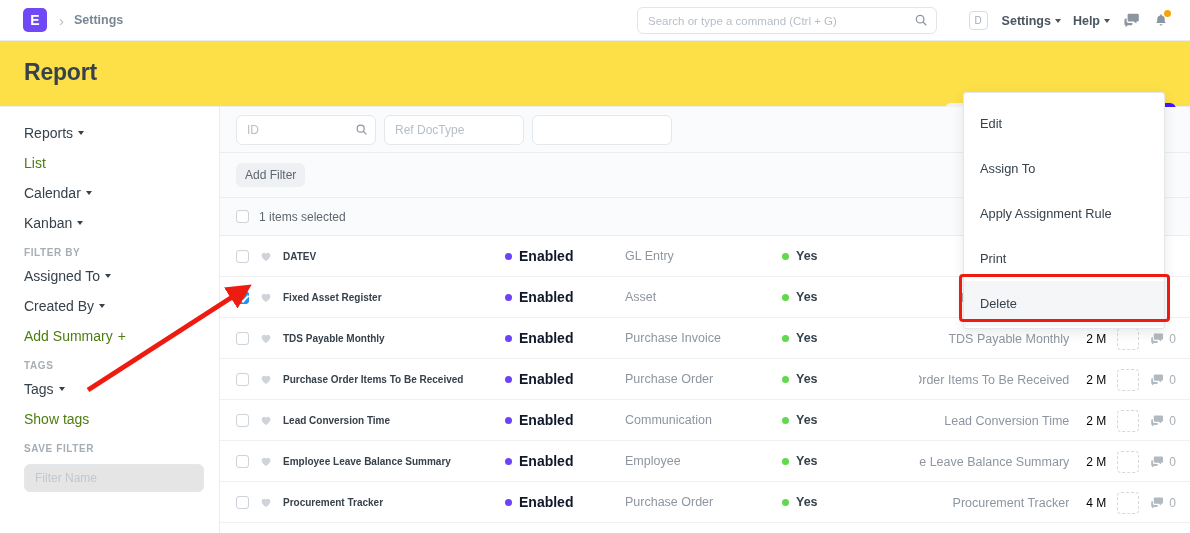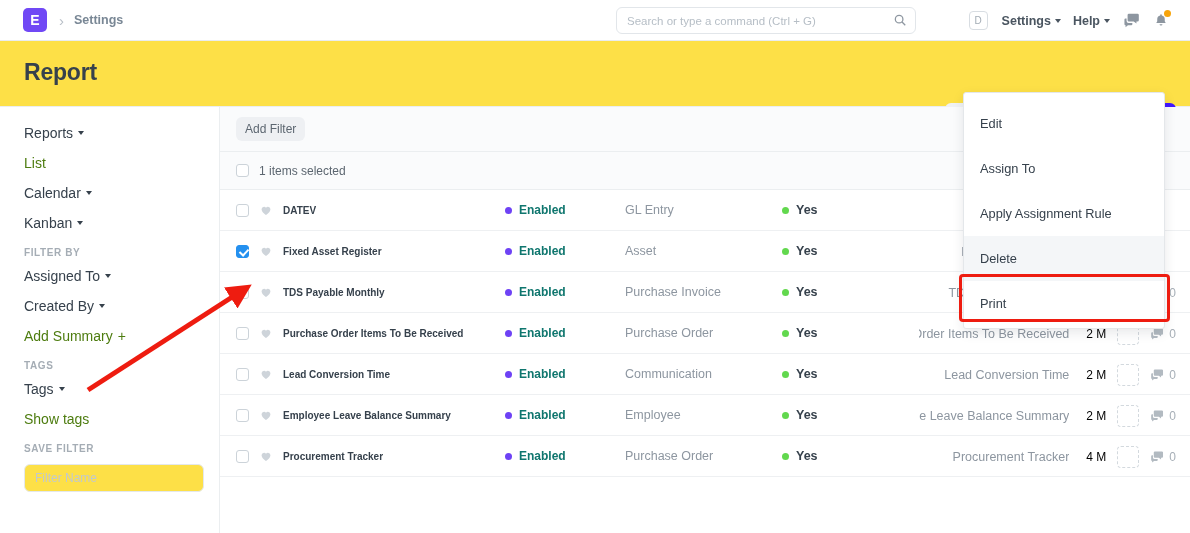--- a/index.html
+++ b/index.html
@@ -24,21 +24,21 @@
     width: 24px; height: 24px; border-radius: 5px;
     background: #7048f5;
     color: #fff; font-size: 14px; font-weight: bold;
     display: flex; align-items: center; justify-content: center;
     letter-spacing: 0px;
   }
   .bc-sep { color: #b8bfc7; font-size: 15px; margin: 0 10px 0 12px; line-height: 1; }
   .bc-item { font-size: 12.5px; font-weight: bold; color: #798795; }
 
   .nav-search-wrap {
-    position: absolute; left: 616px; top: 7px;
+    position: absolute; left: 637px; top: 7px;
     width: 300px; height: 27px;
   }
   .nav-search {
     width: 100%; height: 100%;
     border: 1px solid #e2e6ea; border-radius: 6px;
     background: #fff;
     font-size: 11.5px; color: #36414c;
     font-family: "Liberation Sans", sans-serif;
     padding: 0 28px 0 10px;
     outline: none;
@@ -125,21 +125,21 @@
   .side-link.muted { color: #4d7c0f; }
   .side-head {
     font-size: 10px; font-weight: bold; color: #a5adb5;
     letter-spacing: 0.6px; margin: 16px 0 10px 0; text-transform: uppercase;
   }
   .filter-input {
     width: 180px; height: 28px;
     border: 1px solid #e4e8eb; border-radius: 6px;
     font-size: 12px; color: #36414c; padding: 0 10px;
     font-family: "Liberation Sans", sans-serif;
-    background: #fde047; outline: none;
+    background: #e5e5e5; outline: none;
   }
   .filter-input::placeholder { color: #c1c8ce; }
 
   
   .list-area {
     position: absolute; left: 220px; top: 0;
     width: 970px; height: 426px;
     background: #fff;
   }
   .filter-bar {
@@ -198,22 +198,22 @@
     height: 41px; border-bottom: 1px solid #eef0f2;
     display: flex; align-items: center;
     padding-left: 16px; position: relative;
   }
   .row .heart { margin: 0 10px 0 10px; color: #ced4da; display:flex; }
   .cell-title {
     font-size: 10px; font-weight: bold; color: #36414c;
     width: 222px; overflow: hidden; white-space: nowrap; flex: none;
   }
   .cell-status {
-    width: 120px; flex: none; font-size: 12px; font-weight: bold;
-    color: #0f766e; display: flex; align-items: center; gap: 7px;
+    width: 120px; flex: none; font-size: 14px; font-weight: bold;
+    color: #0f172a; display: flex; align-items: center; gap: 7px;
   }
   .dot { width: 7px; height: 7px; border-radius: 50%; flex: none; }
   .dot-purple { background: #6e42f5; }
   .dot-green { background: #62d84e; }
   .cell-doctype {
     width: 157px; flex: none; font-size: 12.5px; color: #8d96a0;
     overflow: hidden; white-space: nowrap;
   }
   .cell-yes {
     width: 150px; flex: none; font-size: 12.5px; font-weight: bold; color: #36414c;
@@ -364,20 +364,31 @@
     <div class="side-link muted">
       <span>Show tags</span>
     </div>
 
     <div class="side-head">SAVE FILTER</div>
     <input class="filter-input" placeholder="Filter Name" style="">
   </div>
 
   <div class="list-area">
 
+    <div class="filter-bar">
+      <div class="fbox-wrap">
+        <input class="fbox fbox-id" placeholder="ID" style="">
+        <svg class="fbox-icon" width="13" height="13" viewBox="0 0 24 24" fill="none" stroke="currentColor" stroke-width="2.2">
+          <circle cx="10.5" cy="10.5" r="6.5"></circle>
+            <line x1="15.5" y1="15.5" x2="21" y2="21"></line>
+        </svg>
+      </div>
+      <input class="fbox fbox-ref" placeholder="Ref DocType" style="">
+      <input class="fbox fbox-empty" placeholder="" style="">
+    </div>
 
     <div class="addfilter-bar">
       <div class="addfilter-btn">Add Filter</div>
     </div>
 
     <div class="select-bar">
       <span class="chk"></span>
       <span class="select-bar-label">1 items selected</span>
     </div>
 
@@ -593,22 +604,22 @@
           </span>
         </div>
       </div>
   </div>
 </div>
 
 <div class="dropdown" id="dropdown">
     <div class="dd-item">Edit</div>
     <div class="dd-item">Assign To</div>
     <div class="dd-item">Apply Assignment Rule</div>
+    <div class="dd-item">Print</div>
     <div class="dd-item highlight">Delete</div>
-    <div class="dd-item">Print</div>
   </div>
 <div class="red-box"></div>
 
 <svg class="arrow-svg" width="175" height="115" viewBox="0 0 175 115">
   <defs>
     <marker id="ah" markerWidth="5" markerHeight="5" refX="2.2" refY="2.5" orient="auto">
       <path d="M0,0 L5,2.5 L0,5 z" fill="#ee1c10"></path>
     </marker>
   </defs>
   <line x1="8" y1="110" x2="160" y2="12" stroke="#ee1c10" stroke-width="5" marker-end="url(#ah)"></line>

